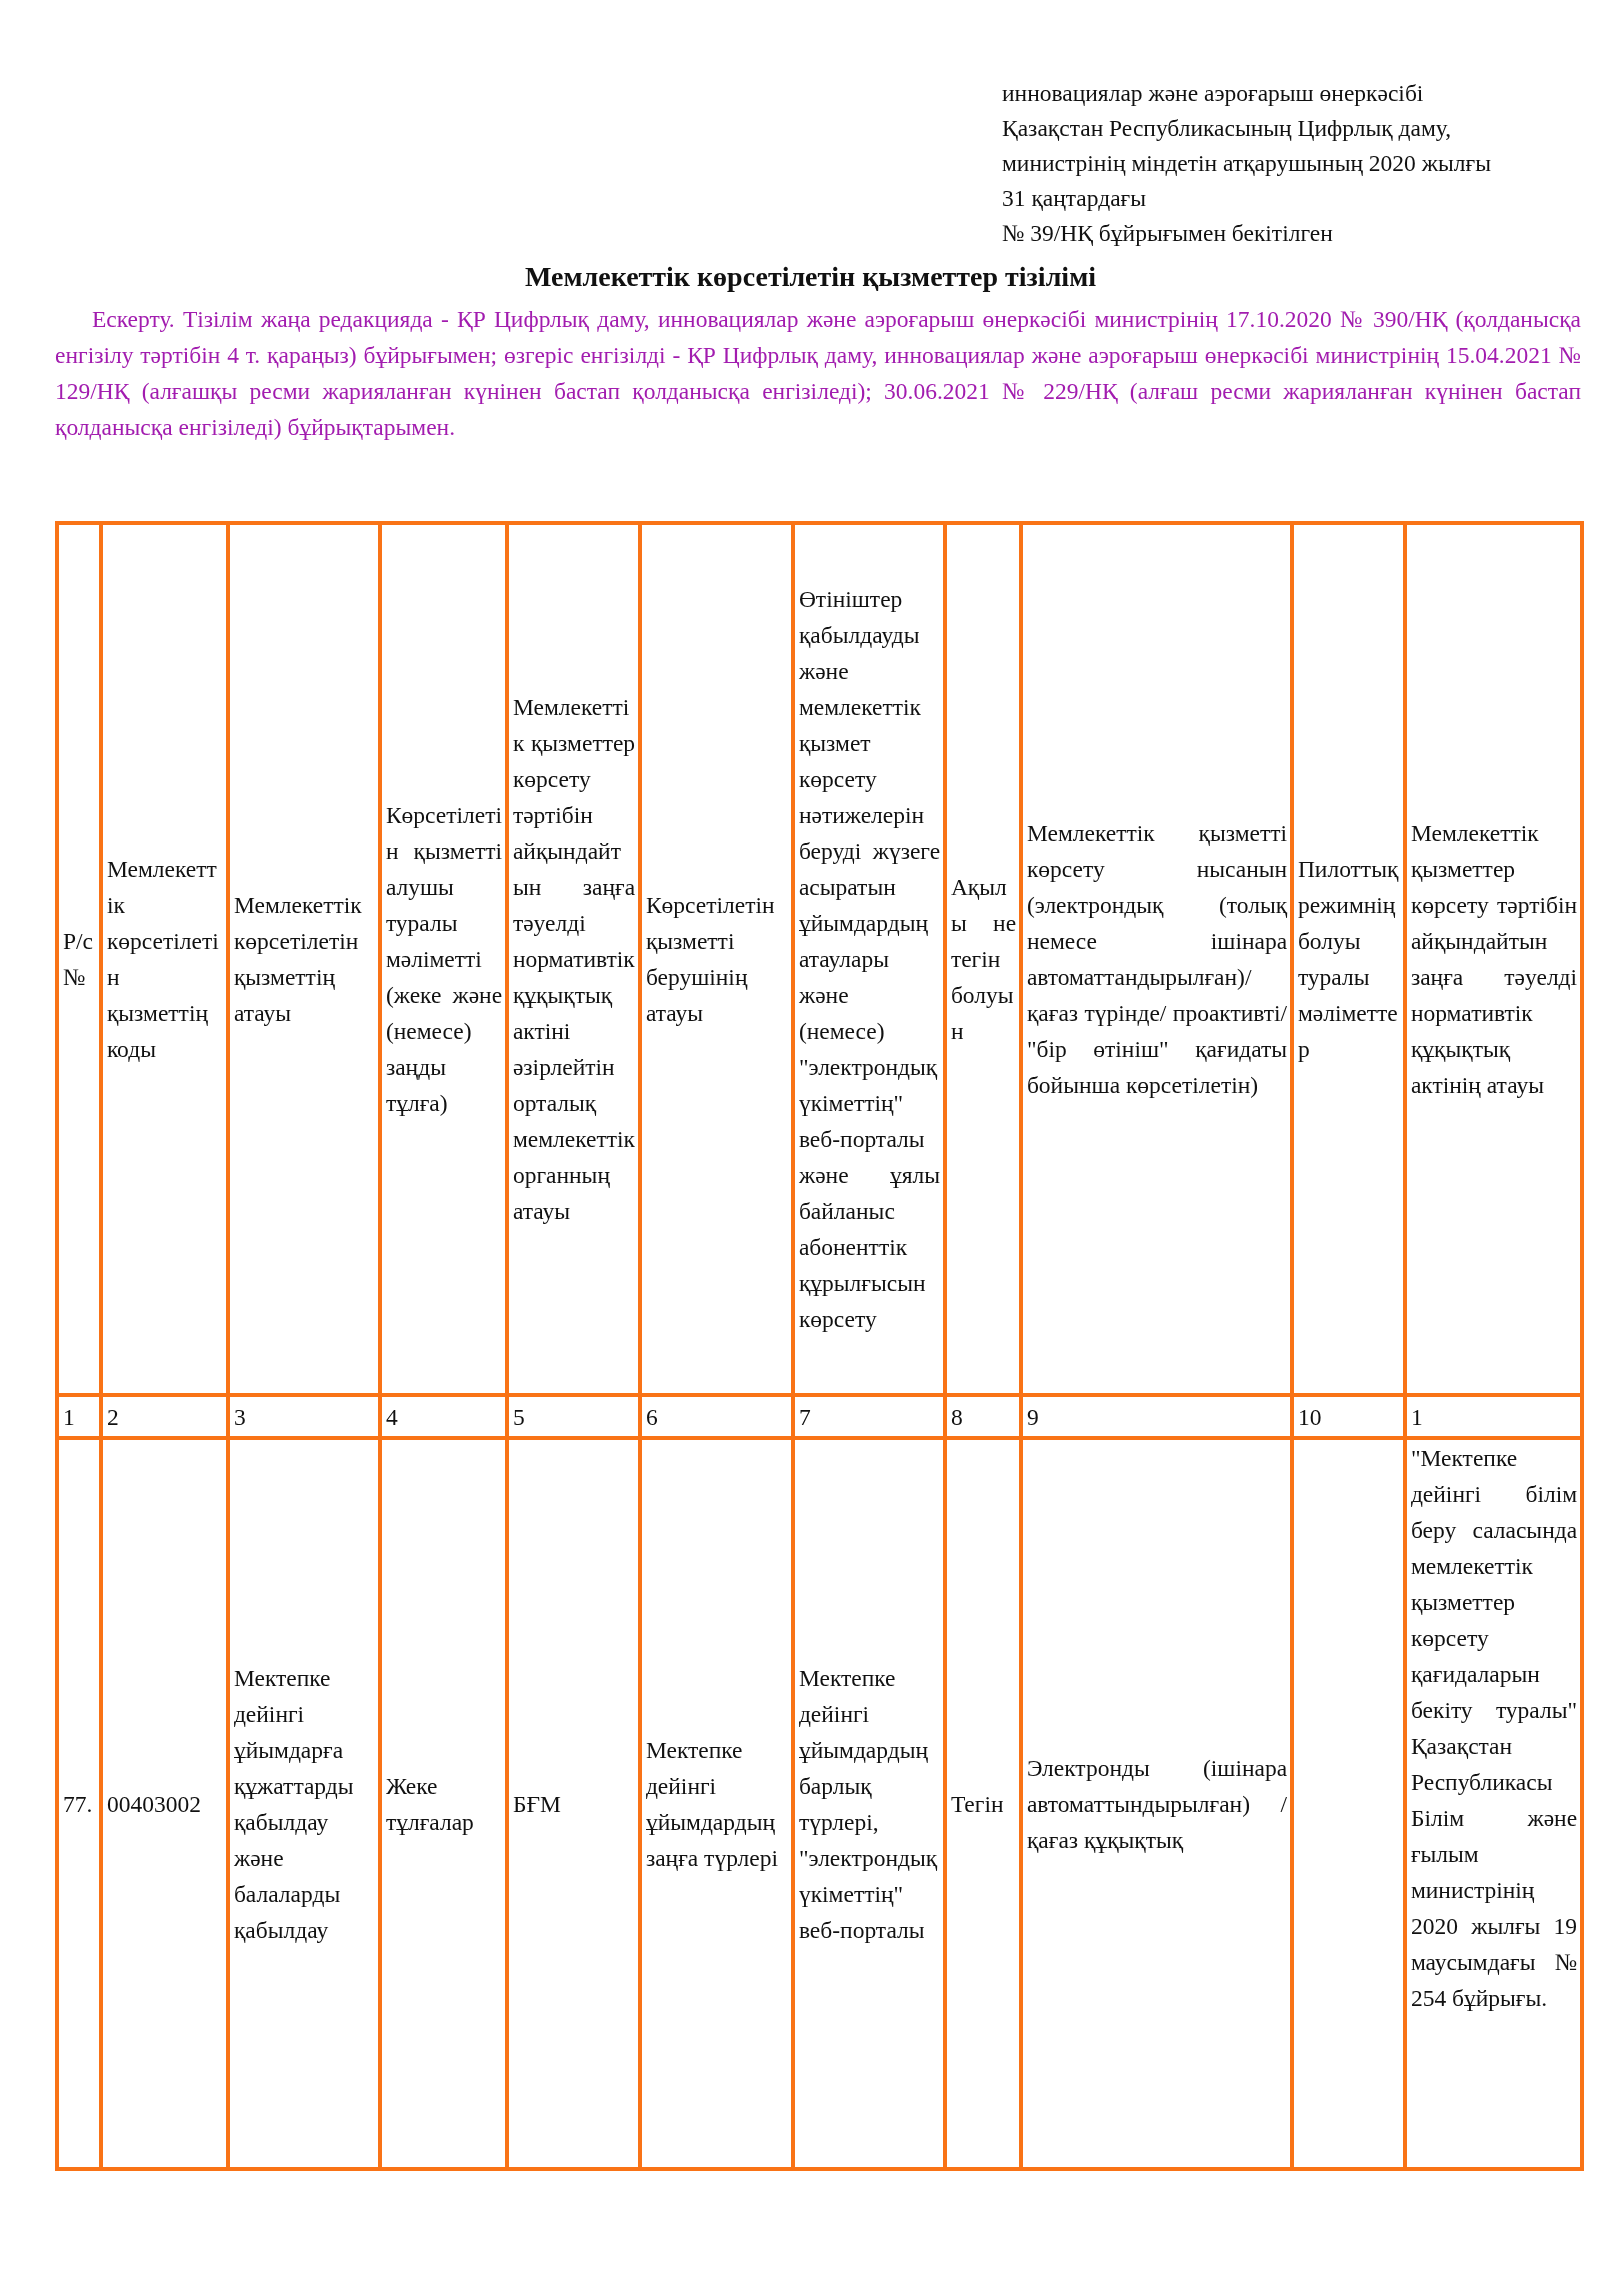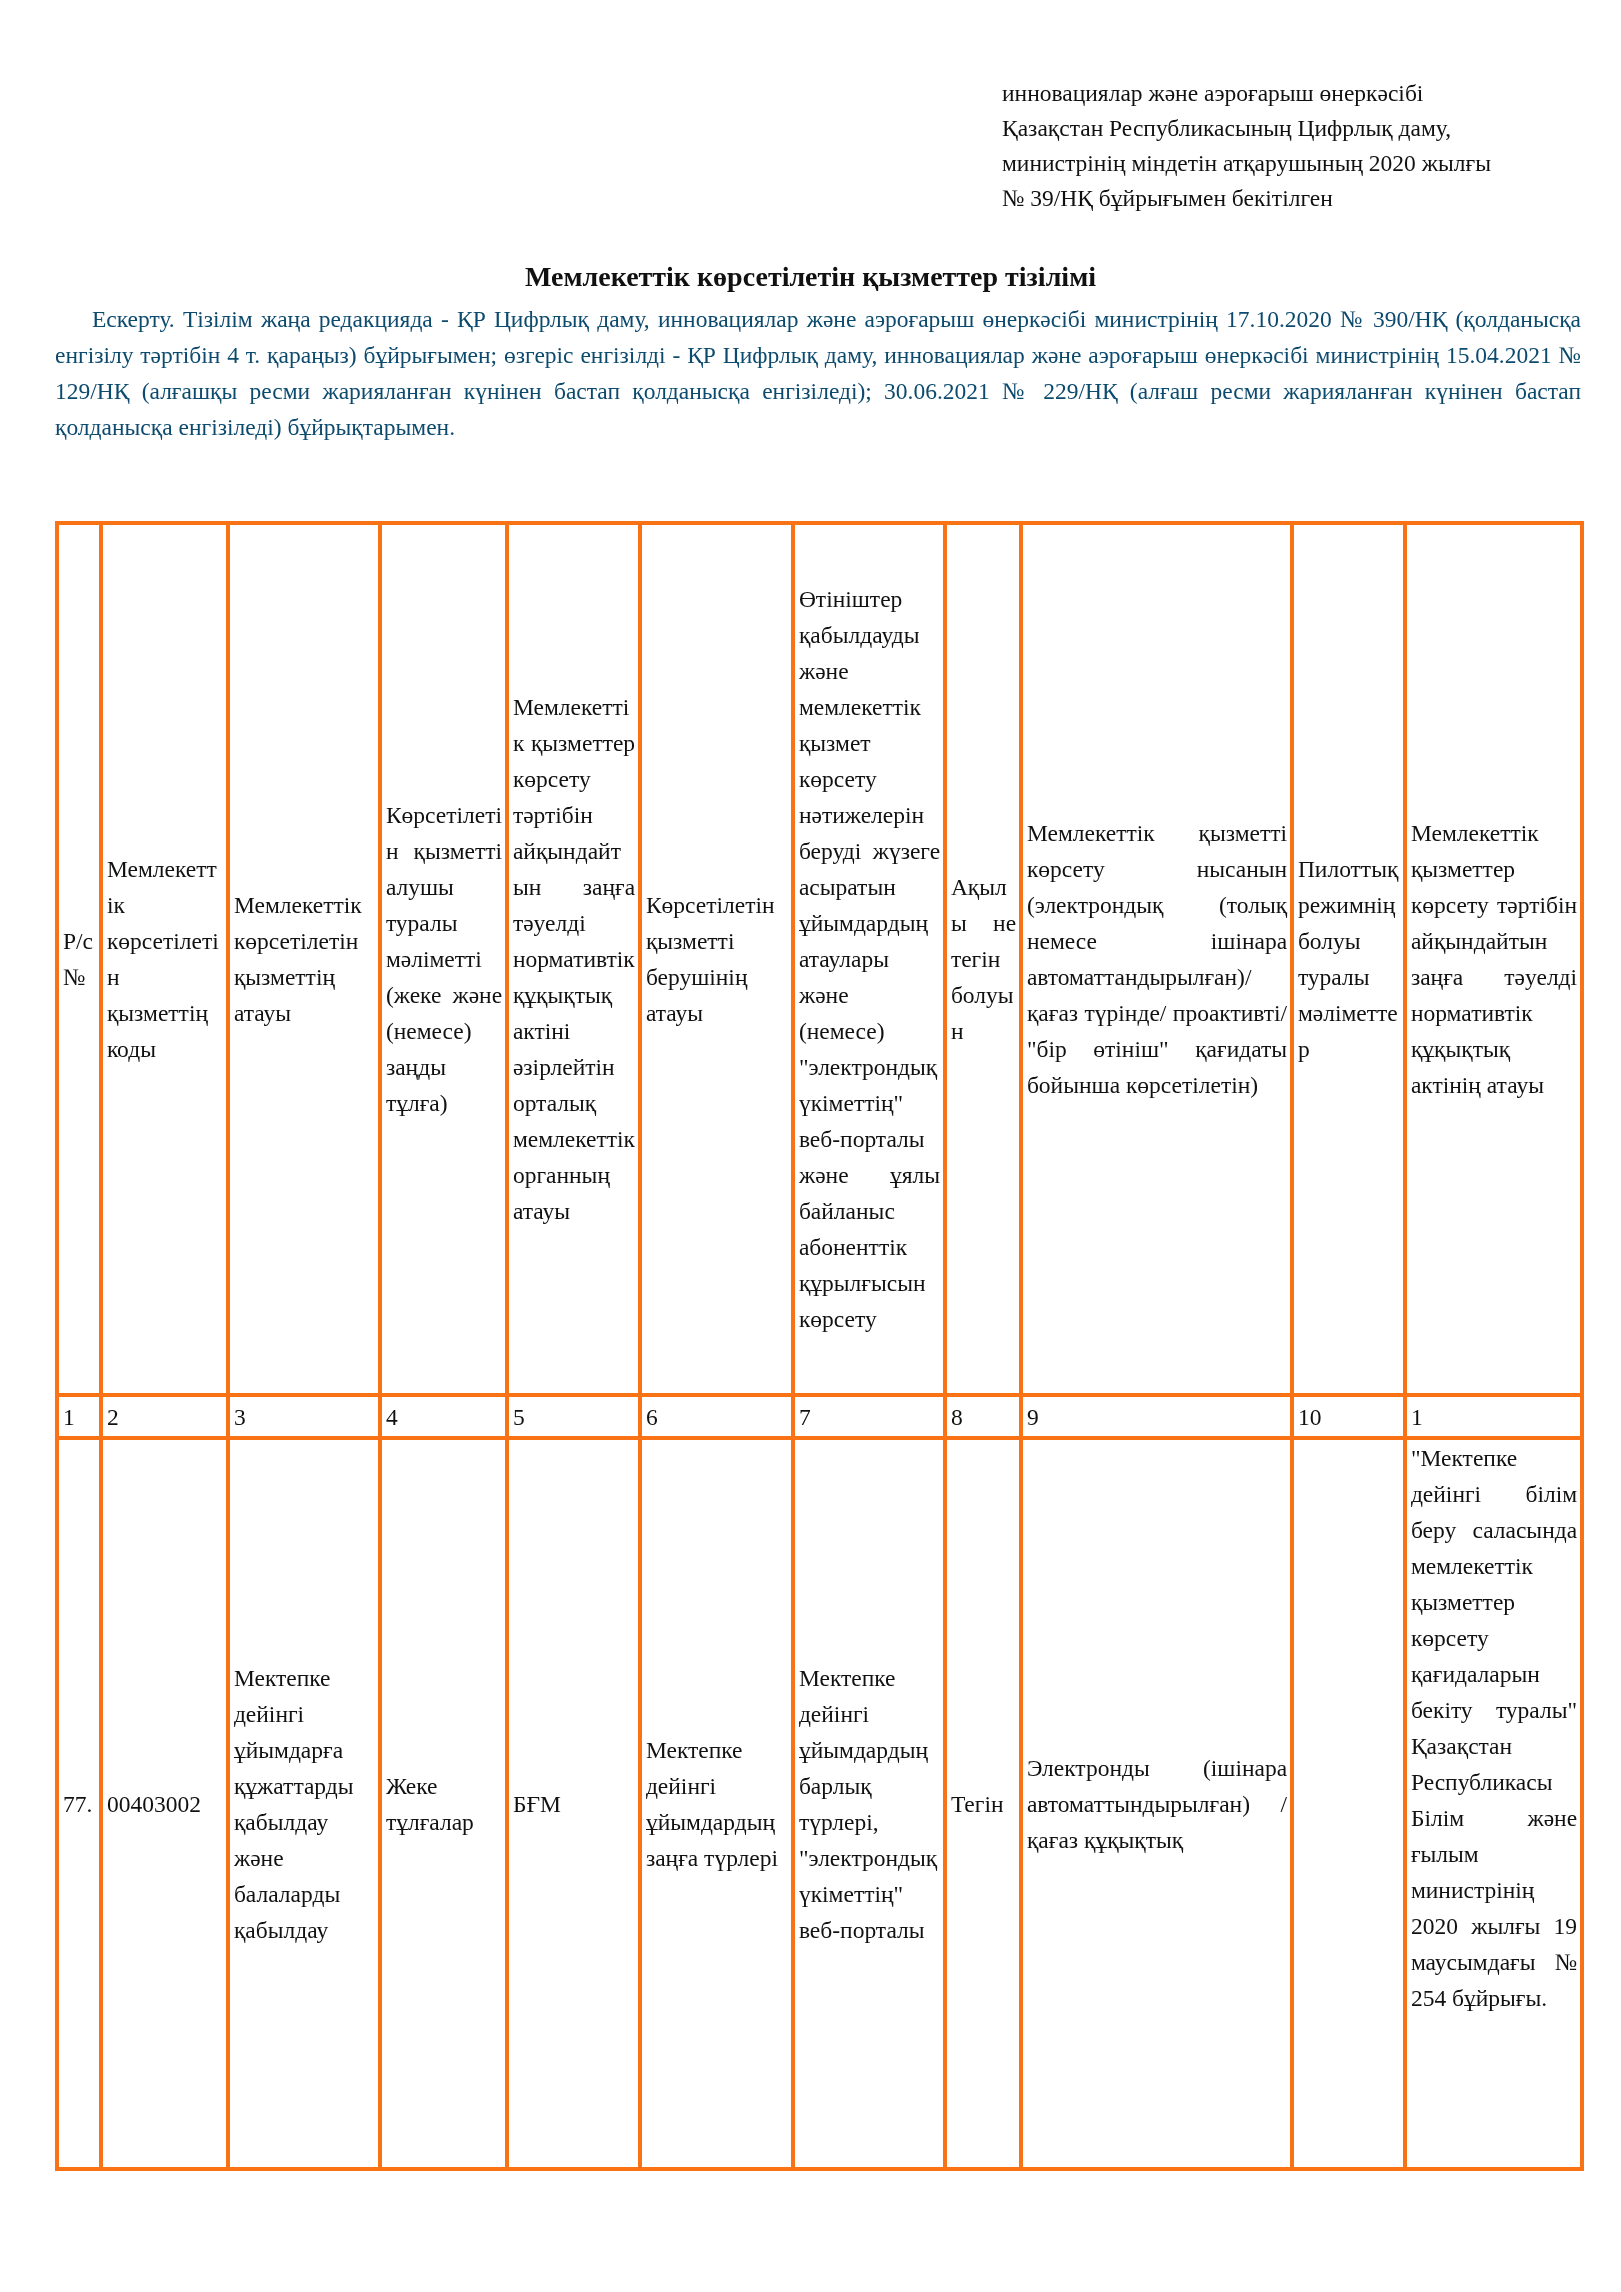--- a/index.html
+++ b/index.html
@@ -8,21 +8,21 @@
     position: absolute; left: 1002px; top: 76px; width: 598px;
     font-size: 23.5px; line-height: 35px;
   }
   .approval div { white-space: nowrap; }
   .title {
     position: absolute; left: 0; top: 259px; width: 1621px; text-align: center;
     font-size: 28px; font-weight: bold; line-height: 35px;
   }
   .note {
     position: absolute; left: 55px; top: 301px; width: 1526px;
-    color: #0c4a6e; font-size: 23.5px; line-height: 36px; text-align: justify;
+    color: #a21caf; font-size: 23.5px; line-height: 36px; text-align: justify;
     text-indent: 37px;
   }
   table.registry {
     position: absolute; left: 55px; top: 521px; width: 1526px;
     border-collapse: collapse; table-layout: fixed;
     font-size: 23.5px; line-height: 36px;
   }
   table.registry td {
     border: 4px solid #f97316; vertical-align: middle; padding: 0 2.9px 0 3.9px;
     text-align: justify; word-wrap: break-word; overflow-wrap: break-word;
@@ -31,20 +31,21 @@
   table.registry tr.nums td { height: 39px; text-align: left; }
   table.registry tr.row td { height: 727px; }
 </style>
 </head>
 <body>
 
 <div class="approval">
   <div>инновациялар және аэроғарыш өнеркәсібі</div>
   <div>Қазақстан Республикасының Цифрлық даму,</div>
   <div>министрінің міндетін атқарушының 2020 жылғы</div>
+  <div>31 қаңтардағы</div>
   <div>№ 39/НҚ бұйрығымен бекітілген</div>
 </div>
 
 <div class="title">Мемлекеттік көрсетілетін қызметтер тізілімі</div>
 
 <div class="note">Ескерту. Тізілім жаңа редакцияда - ҚР Цифрлық даму, инновациялар және аэроғарыш өнеркәсібі министрінің 17.10.2020 № 390/НҚ (қолданысқа енгізілу тәртібін 4 т. қараңыз) бұйрығымен; өзгеріс енгізілді - ҚР Цифрлық даму, инновациялар және аэроғарыш өнеркәсібі министрінің 15.04.2021 № 129/НҚ (алғашқы ресми жарияланған күнінен бастап қолданысқа енгізіледі); 30.06.2021 № 229/НҚ (алғаш ресми жарияланған күнінен бастап қолданысқа енгізіледі) бұйрықтарымен.</div>
 
 <table class="registry">
   <colgroup>
     <col style="width:44px">

